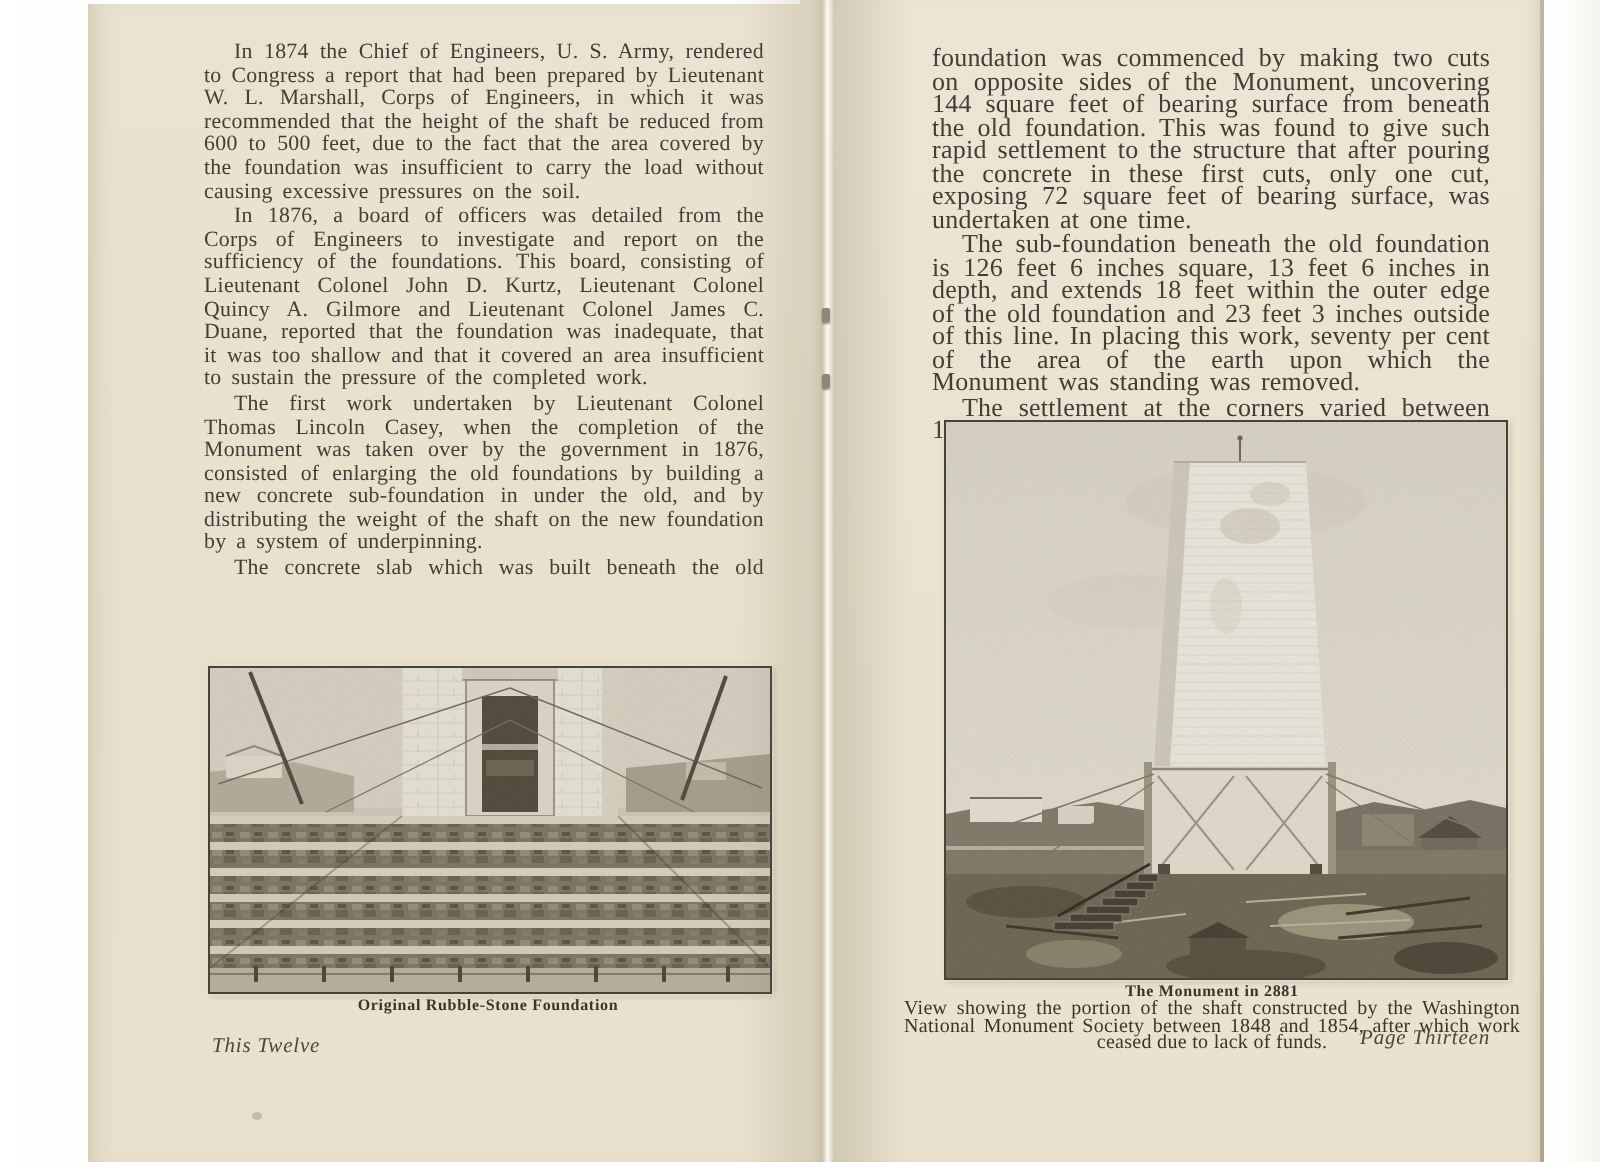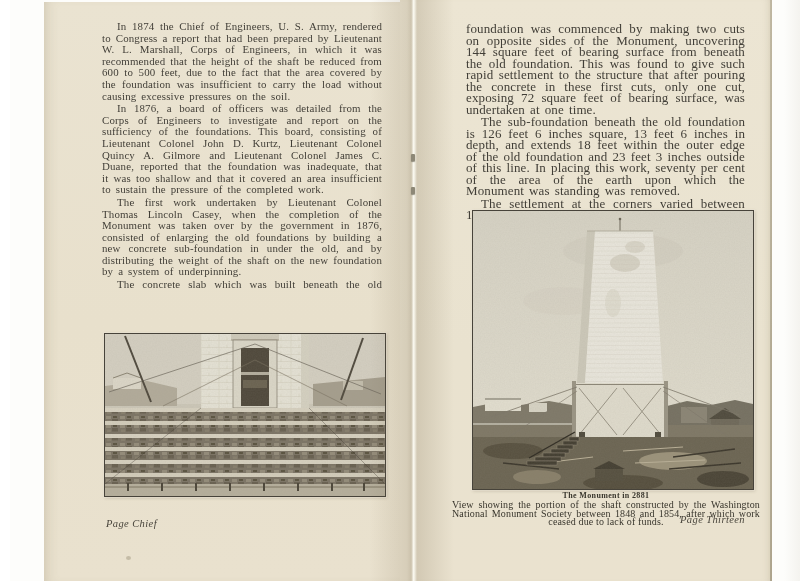--- a/index.html
+++ b/index.html
@@ -131,23 +131,24 @@
             <rect x="158" y="149" width="2" height="8"></rect>
               <rect x="192" y="149" width="2" height="8"></rect>
             <rect x="226" y="149" width="2" height="8"></rect>
               <rect x="258" y="149" width="2" height="8"></rect>
           </g>
           <rect width="280" height="162" filter="url(#grainL)" opacity=".5"></rect>
         </svg>
       </figure>
 
       <div class="caption left-caption">
-      </div>
-
-      <div class="footer footer-left">Page Chief</div>
+        <div class="cap-title">Original Rubble-Stone Foundation</div>
+      </div>
+
+      <div class="footer footer-left">This Twelve</div>
       <div class="smudge"></div>
     </section>
 
     <section class="page page-right">
       <div class="text-col right-col">
         <p>foundation was commenced by making two cuts on opposite sides of the Monument, uncovering 144 square feet of bearing surface from beneath the old foundation. This was found to give such rapid settlement to the structure that after pouring the concrete in these first cuts, only one cut, exposing 72 square feet of bearing surface, was undertaken at one time.</p>
         <p class="indent">The sub-foundation beneath the old foundation is 126 feet 6 inches square, 13 feet 6 inches in depth, and extends 18 feet within the outer edge of the old foundation and 23 feet 3 inches outside of this line.  In placing this work, seventy per cent of the area of the earth upon which the Monument was standing was removed.</p>
         <p class="indent force-just">The settlement at the corners varied between 1.7</p>
       </div>
 

